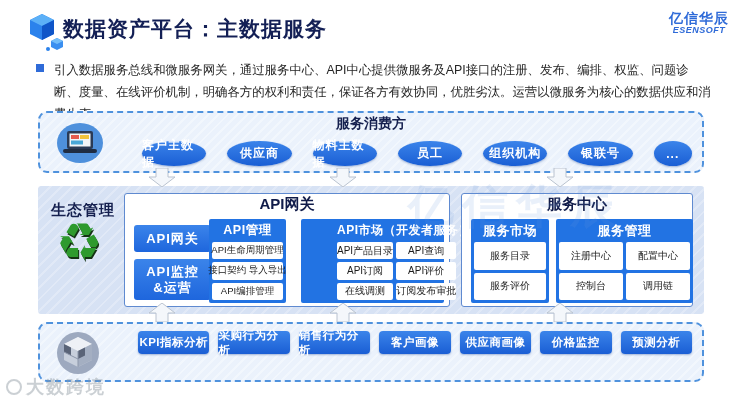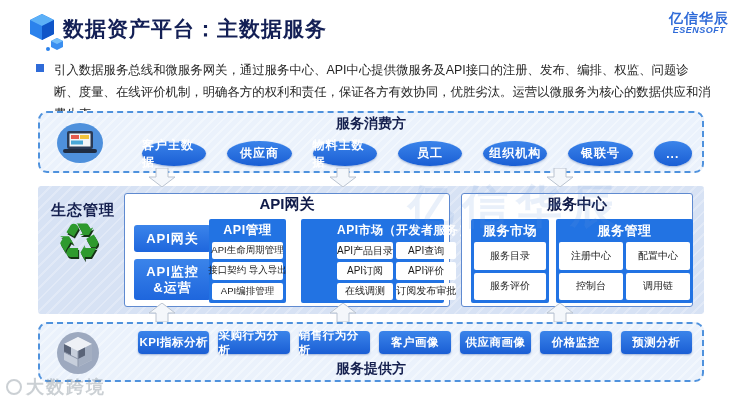--- a/index.html
+++ b/index.html
@@ -220,21 +220,20 @@
     </svg>
     <div class="pill-row">
       <div class="pill">KPI指标分析</div>
       <div class="pill">采购行为分析</div>
       <div class="pill">销售行为分析</div>
       <div class="pill">客户画像</div>
       <div class="pill">供应商画像</div>
       <div class="pill">价格监控</div>
       <div class="pill">预测分析</div>
     </div>
-    <div class="sec-title">服务提供方</div>
   </div>
 
   <div class="wm-center">亿信华辰</div>
   <div class="wm-bl">
     <span class="wm-ring"></span>
     <span>大数跨境</span>
   </div>
 
 </div>
 

